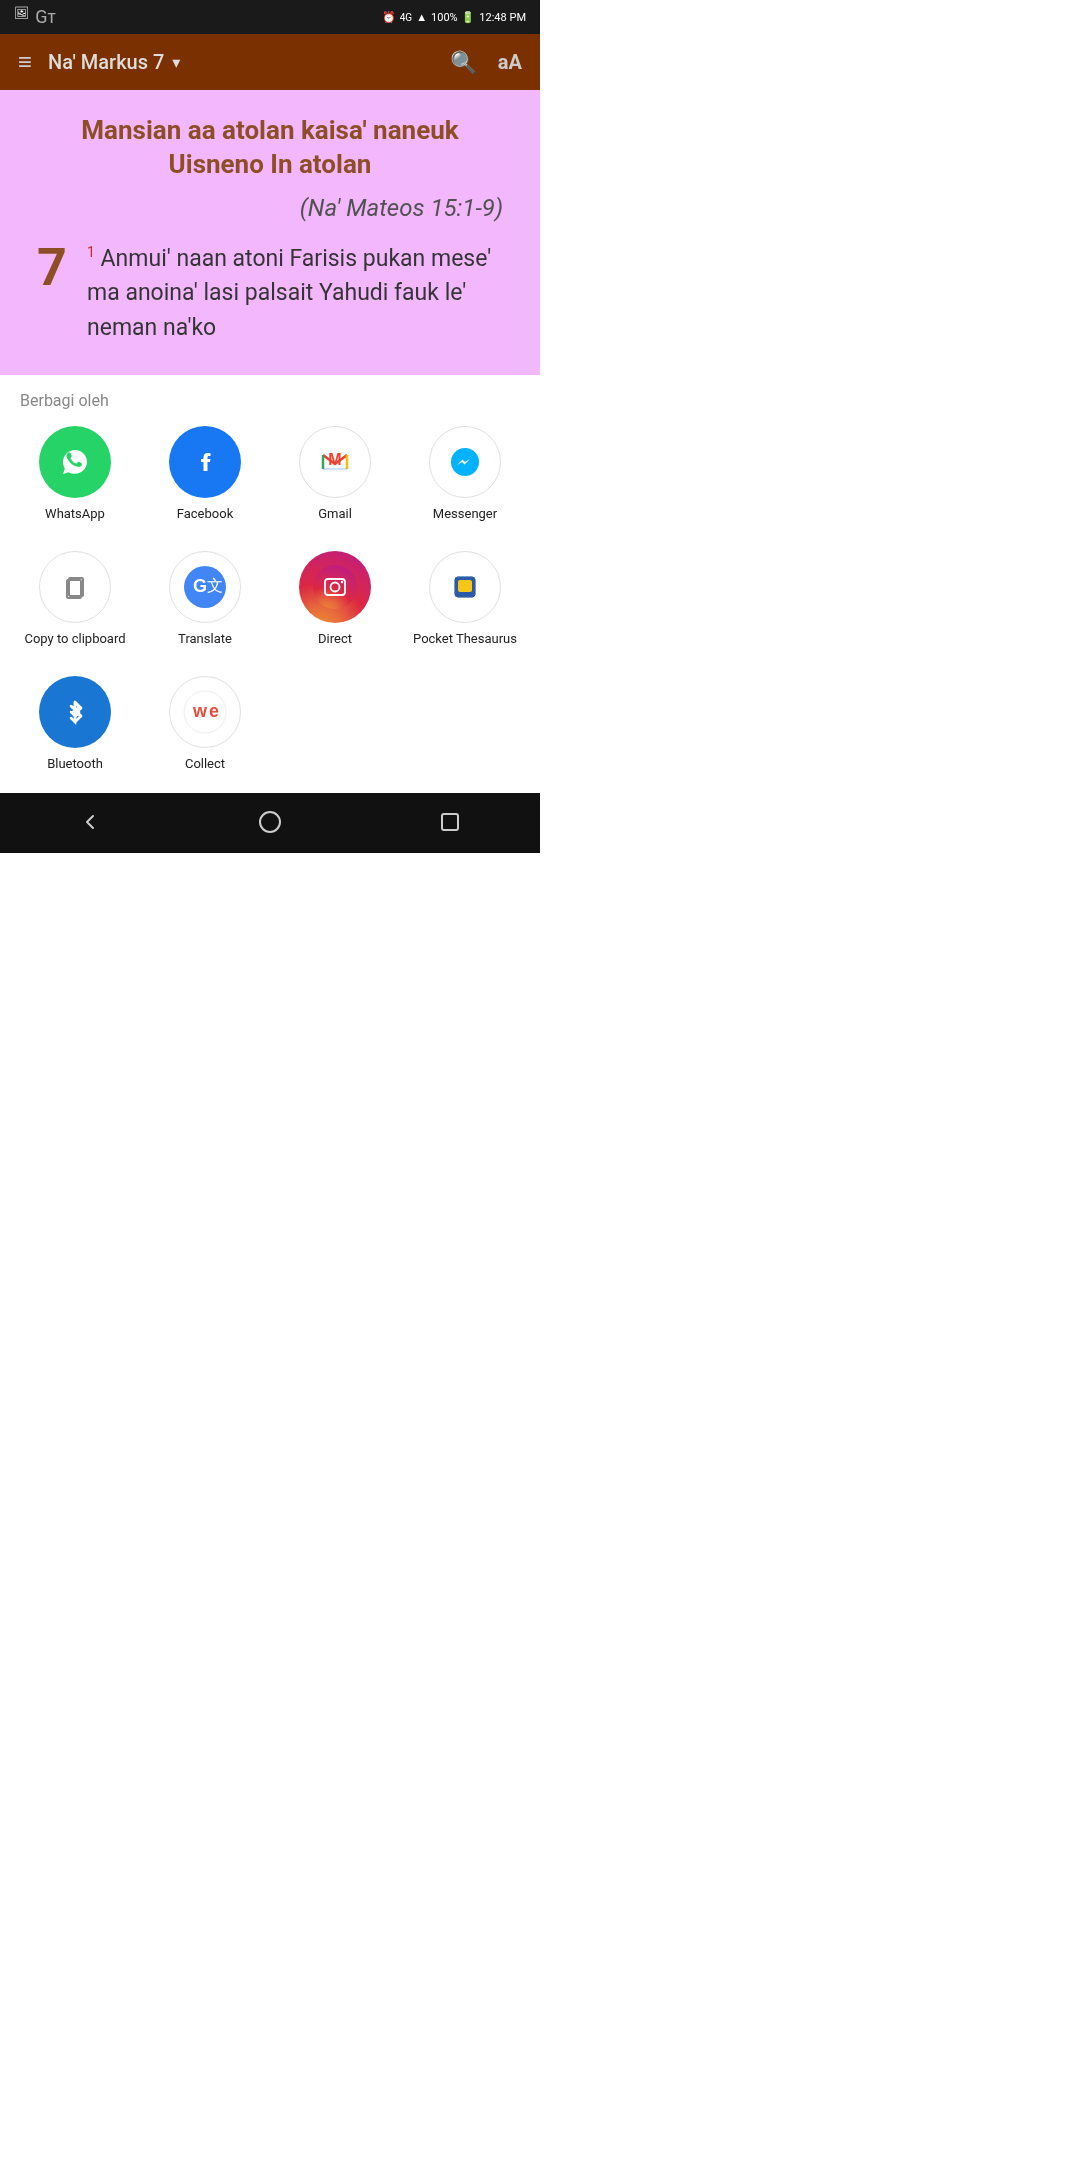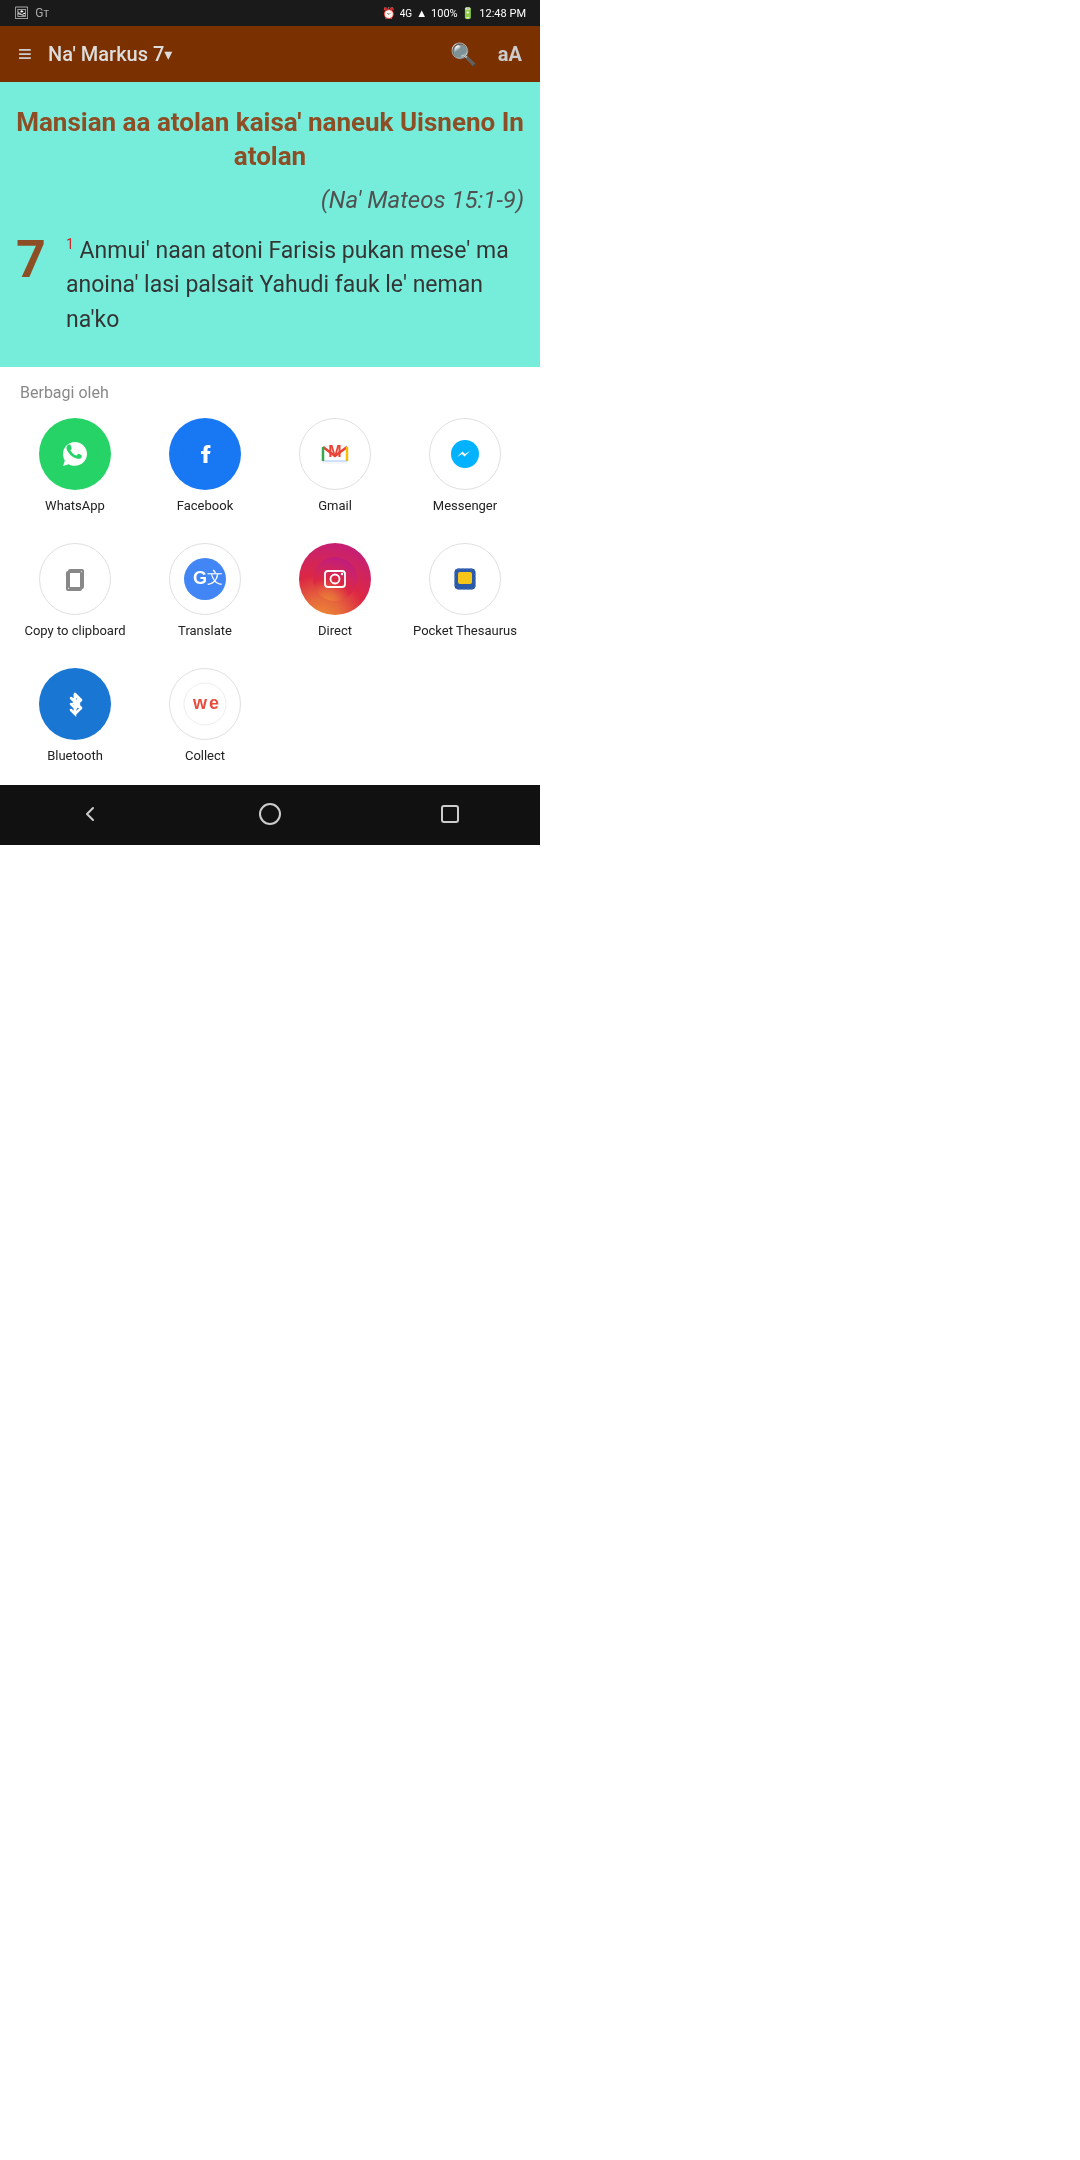--- a/index.html
+++ b/index.html
@@ -39,30 +39,31 @@
       padding: 14px 18px;
       gap: 16px;
     }
     .app-bar .title {
       flex: 1;
       font-size: 20px;
       font-weight: 500;
       color: #ddd;
       display: flex;
       align-items: center;
+      gap: 8px;
     }
     .app-bar .title .chevron { font-size: 16px; }
     .app-bar .icons { display: flex; gap: 20px; align-items: center; }
     .app-bar .search-icon { font-size: 22px; }
     .app-bar .font-icon { font-size: 18px; font-weight: bold; }
 
     
     .content-area {
-      background: #5eead4;
-      padding: 24px 16px 30px;
+      background: #f0abfc;
+      padding: 24px 37px 30px;
       opacity: 0.85;
     }
     .chapter-title {
       color: #7B3000;
       font-size: 26px;
       font-weight: 700;
       text-align: center;
       line-height: 1.3;
       margin-bottom: 12px;
     }
@@ -180,21 +181,21 @@
     .icon-direct {
       background: radial-gradient(circle at 30% 110%, #f09433 0%, #e6683c 25%, #dc2743 50%, #cc2366 75%, #bc1888 100%);
     }
   </style>
 </head>
 <body>
 
 <div class="status-bar">
   <div class="left-icons">
     <span>🖼</span>
-    <span style="font-size:12px;color:#aaa;">Gᴛ</span>
+    <span style="font-size:18px;color:#aaa;">Gᴛ</span>
   </div>
   <div class="status-icons">
     <span>⏰</span>
     <span style="font-size:10px;">4G</span>
     <span>▲</span>
     <span>100%</span>
     <span>🔋</span>
     <span>12:48 PM</span>
   </div>
 </div>

